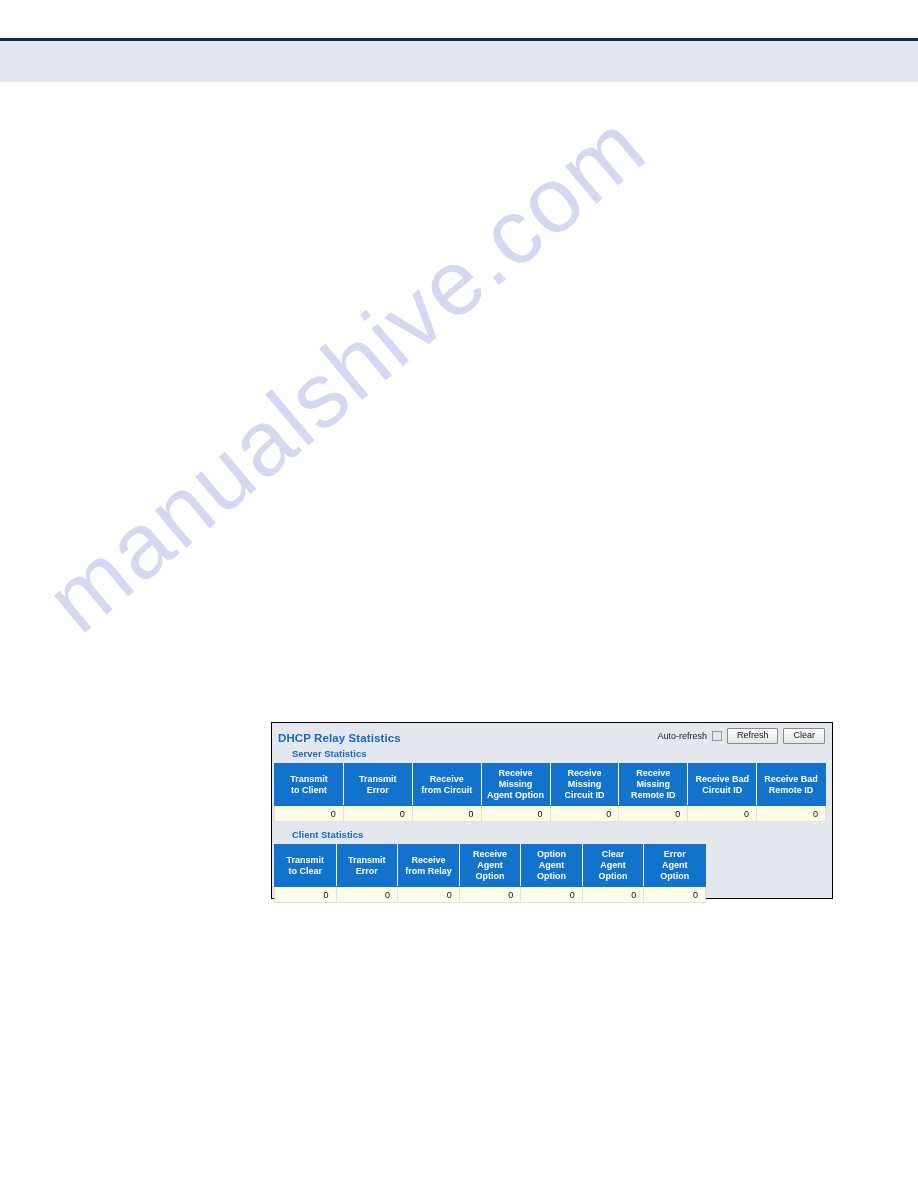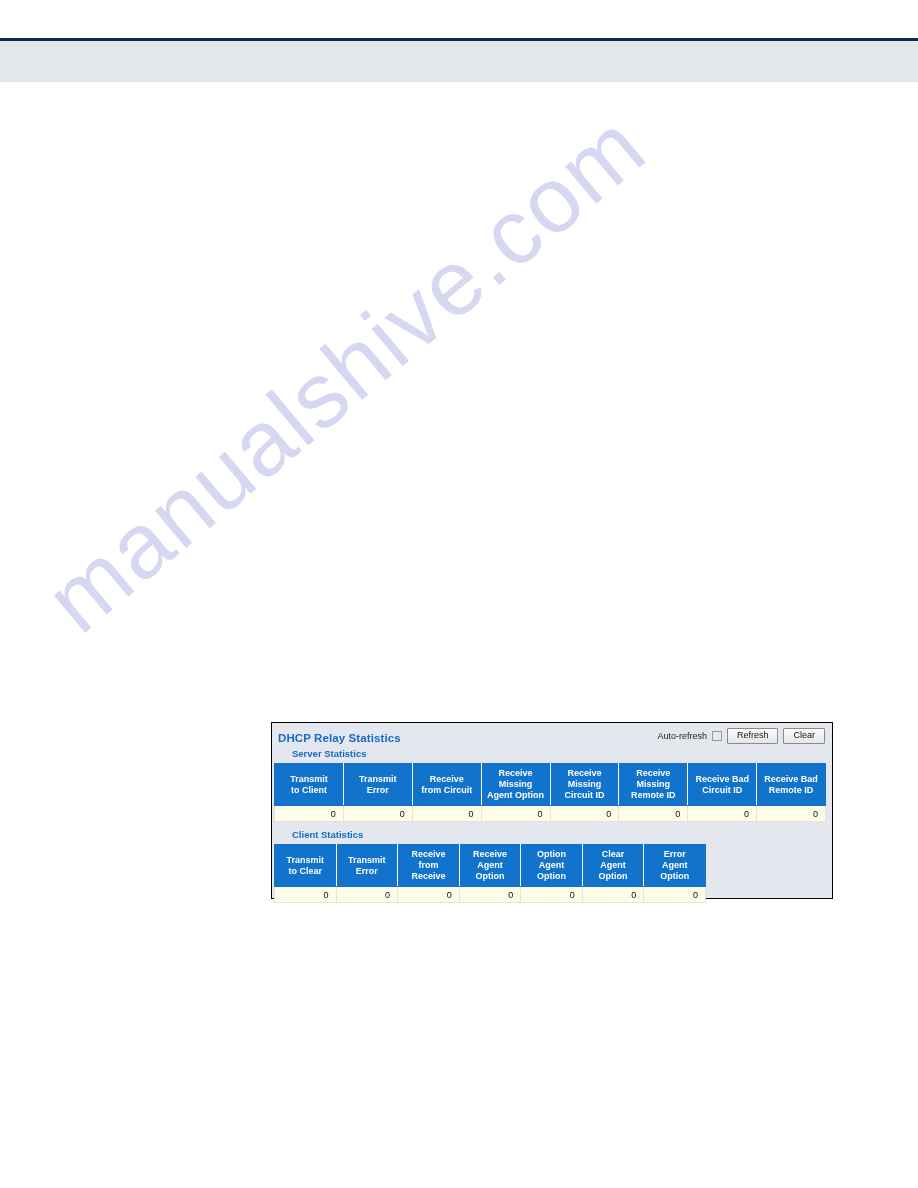--- a/index.html
+++ b/index.html
@@ -247,21 +247,21 @@
         <th>
           <span>Transmit</span><br>
           <span>to Clear</span>
         </th>
         <th>
           <span>Transmit</span><br>
           <span>Error</span>
         </th>
         <th>
           <span>Receive</span><br>
-          <span>from Receive</span>
+          <span>from Relay</span>
         </th>
         <th>
           <span>Receive</span><br>
           <span>Agent Option</span>
         </th>
         <th>
           <span>Option</span><br>
           <span>Agent Option</span>
         </th>
         <th>

